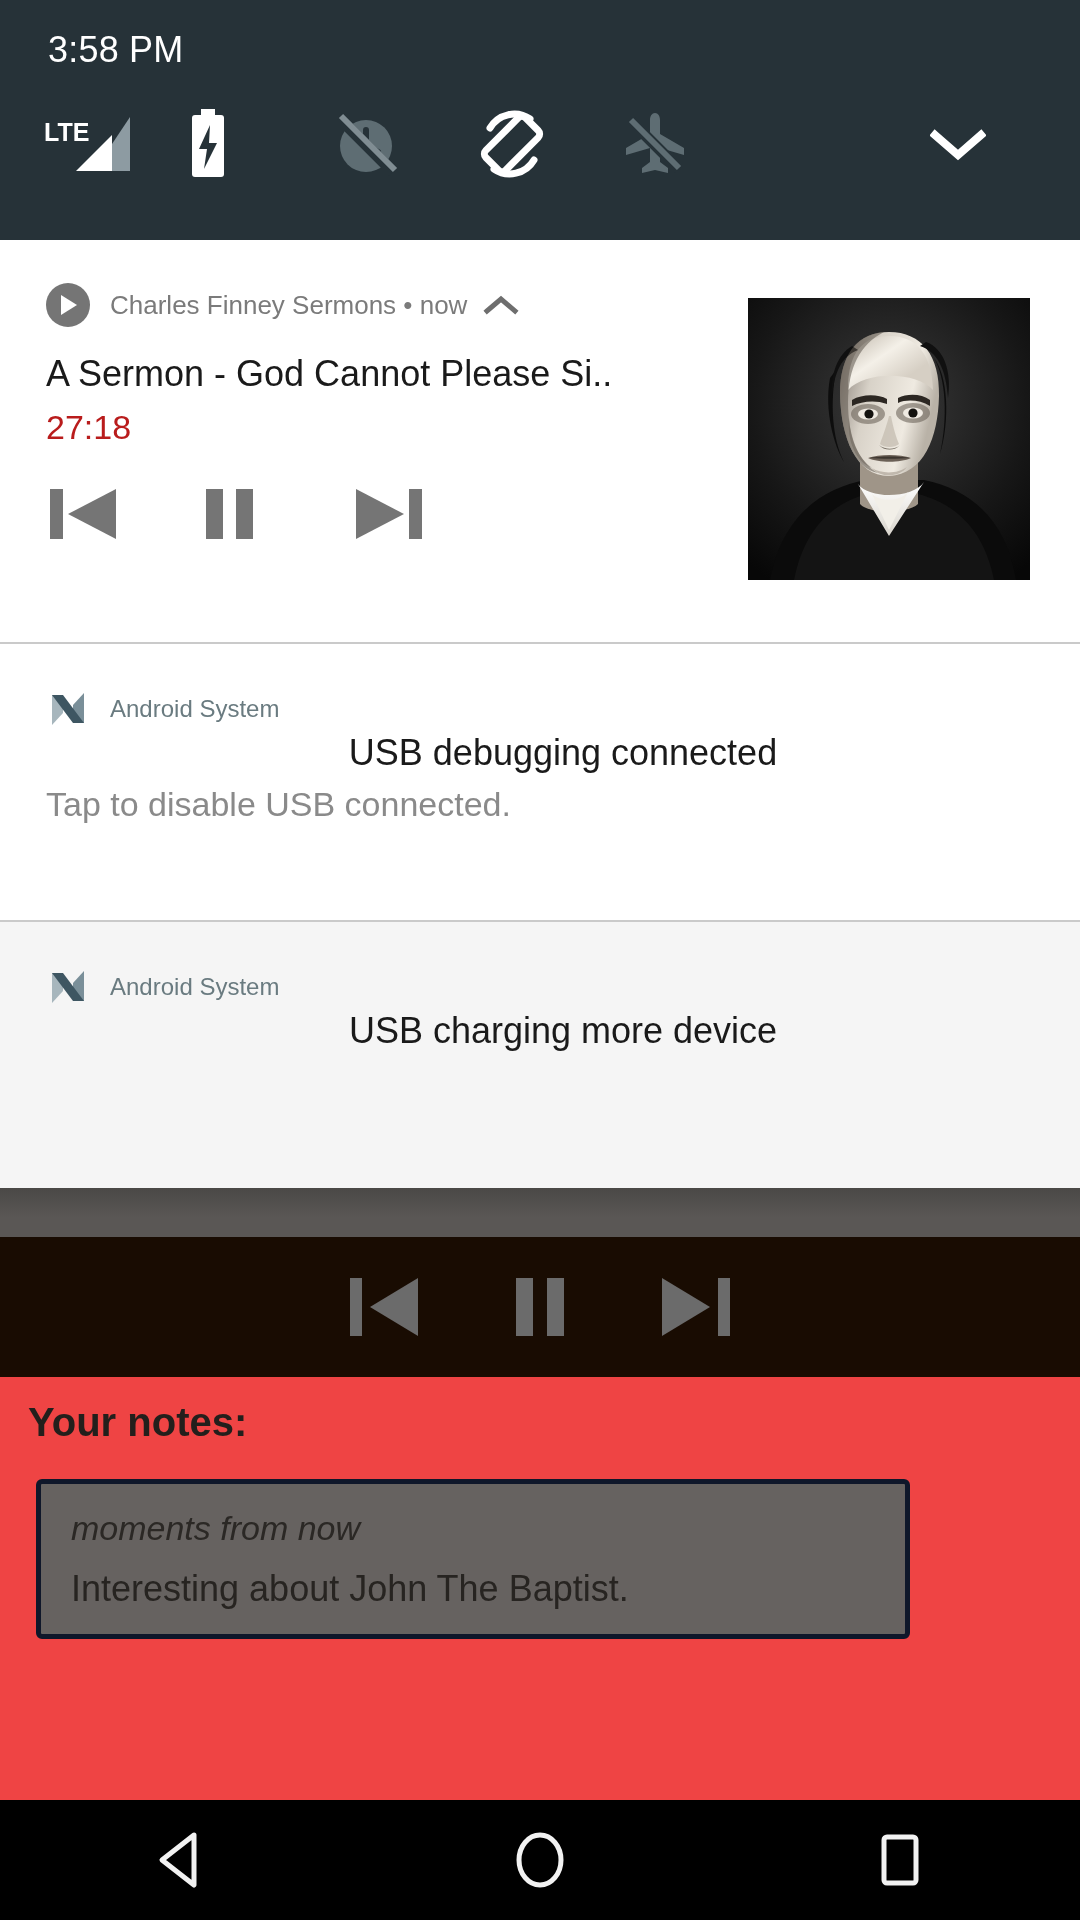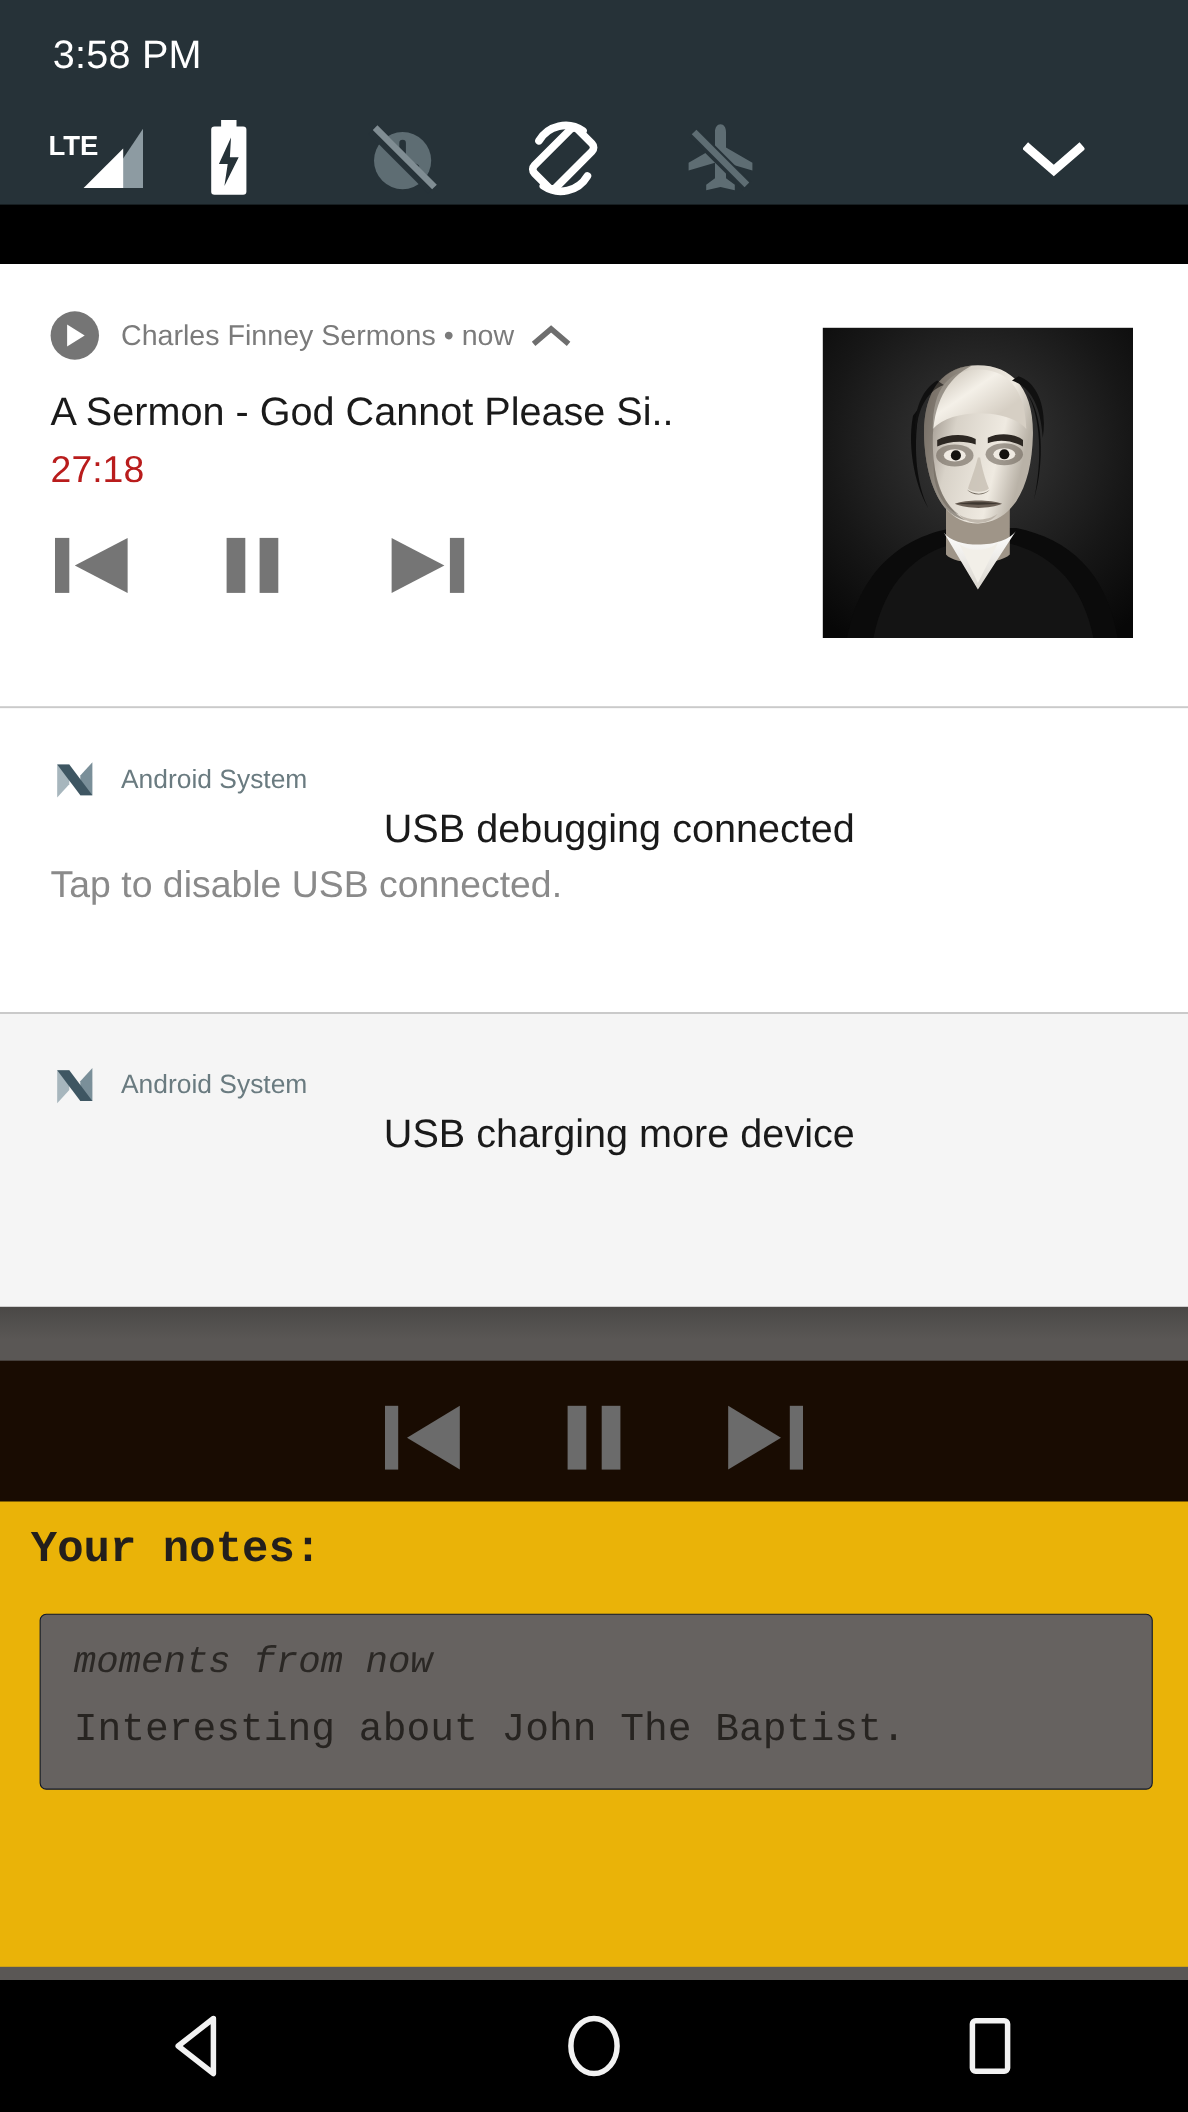--- a/index.html
+++ b/index.html
@@ -13,21 +13,21 @@
 
   #screen {
     position:relative;
     width:1080px; height:1920px;
     background:#000;
   }
 
   
   .qs-header {
     position:absolute; top:0; left:0;
-    width:1080px; height:186px;
+    width:1080px; height:240px;
     background:#263238;
   }
   .clock {
     position:absolute; left:48px; top:28px;
     color:#ffffff;
     font-size:36px;
     letter-spacing:0.2px;
     line-height:44px;
   }
   .qs-icons {
@@ -156,37 +156,36 @@
     width:1080px; height:140px;
     background:#190c02;
     display:flex; align-items:center; justify-content:center;
     gap:58px;
   }
   .bctl {
     width:96px; height:96px;
     display:flex; align-items:center; justify-content:center;
   }
   .notes-area {
-    position:absolute; top:177px; left:0;
+    position:absolute; top:189px; left:0;
     width:1080px; height:423px;
-    background:#eab308;
-    font-family:Liberation Mono, monospace;
+    background:#ef4444;
   }
   .notes-title {
     position:absolute; left:28px; top:20px;
     color:#231f1c;
     font-size:40px;
     font-weight:bold;
     line-height:50px;
   }
   .note-card {
     position:absolute; left:36px; top:102px;
-    width:1012px; height:160px;
+    width:874px; height:160px;
     background:#666260;
-    border:1px solid #0f172a;
+    border:5px solid #0f172a;
     border-radius:6px;
   }
   .note-time {
     position:absolute; left:30px; top:22px;
     color:#2b2825;
     font-size:34px;
     font-style:italic;
     line-height:44px;
   }
   .note-text {

